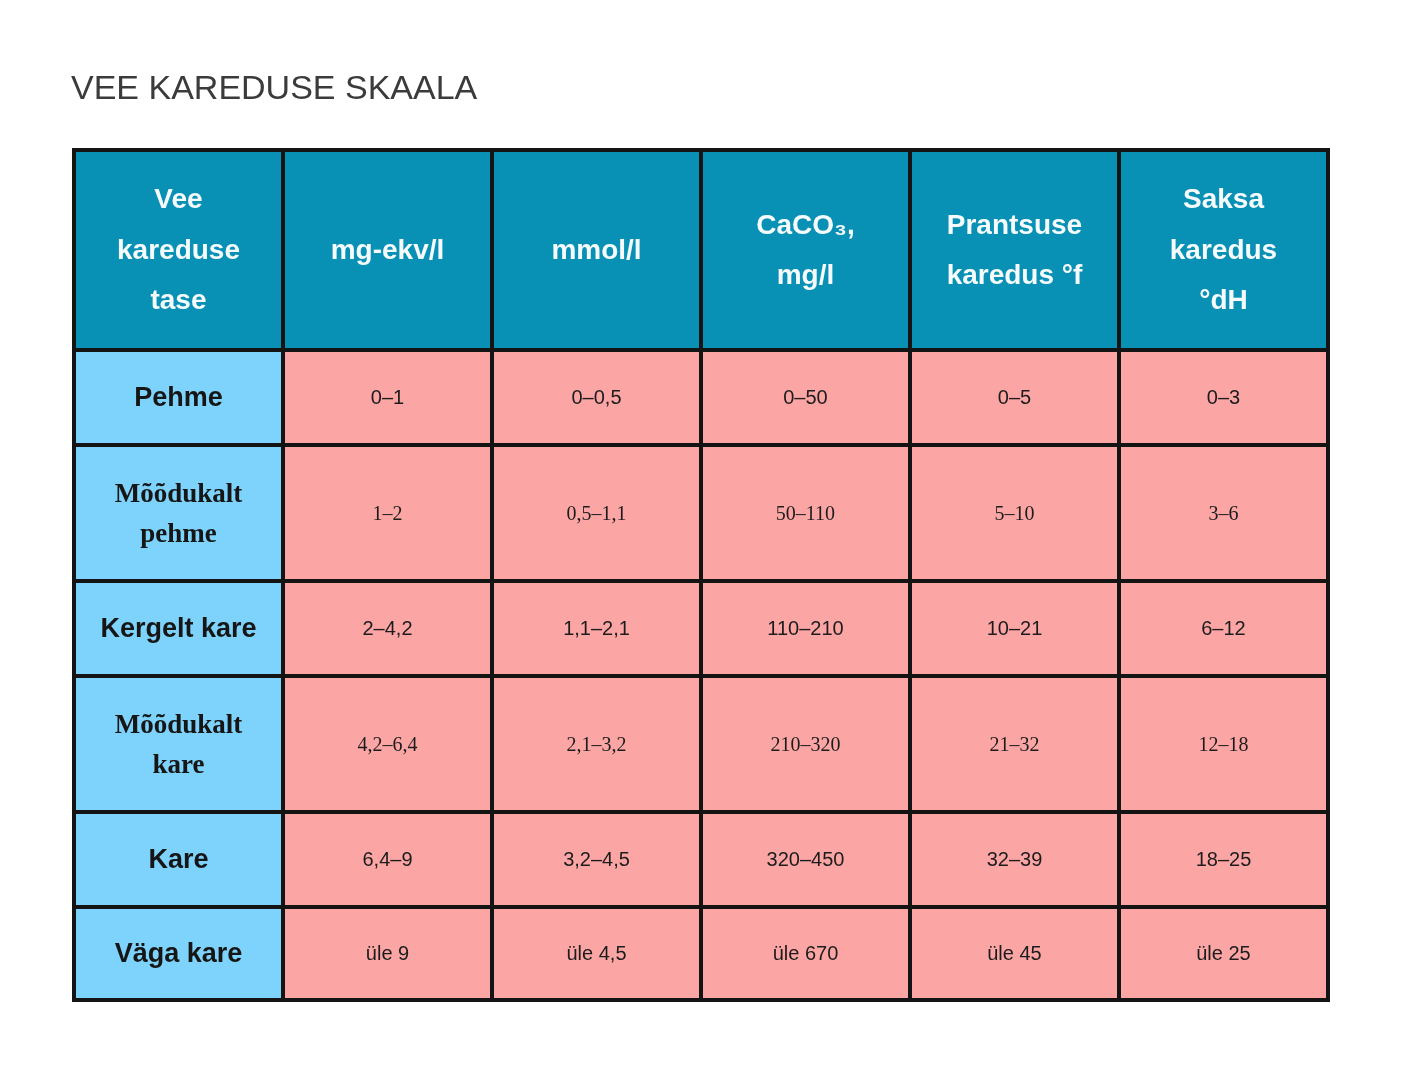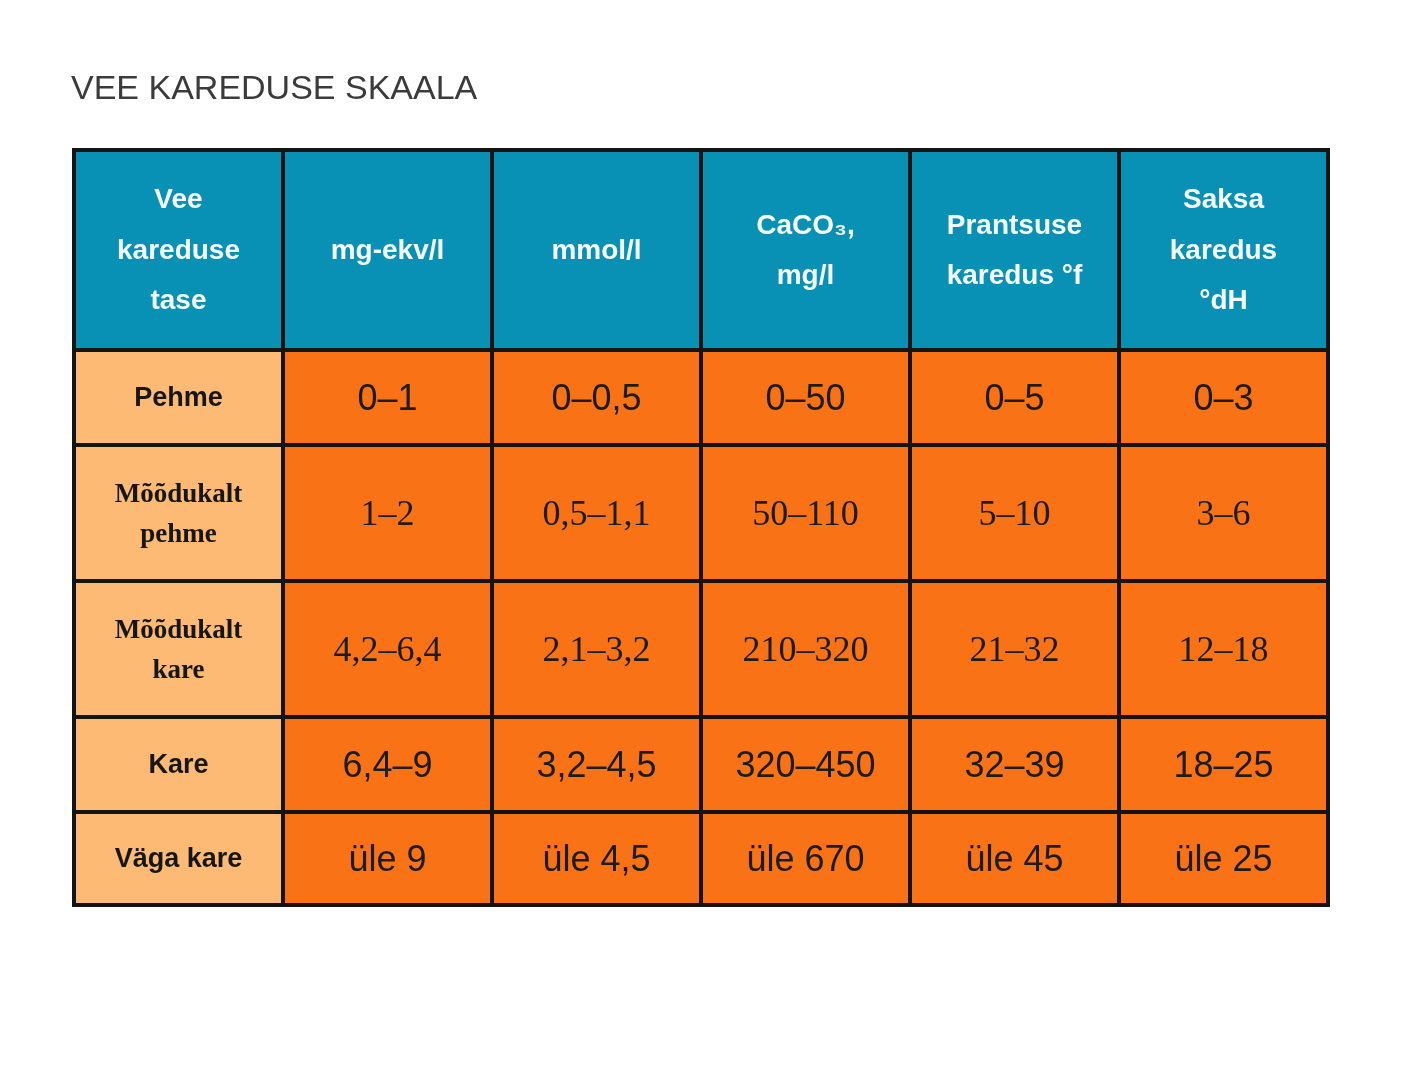--- a/index.html
+++ b/index.html
@@ -48,30 +48,30 @@
   tr.row-t { height: 136px; font-family: Liberation Serif, serif; }
   tr.row-last { height: 93px; }
   th.col-head {
     background: #0891b5;
     color: #f6fbfd;
     font-size: 28px;
     font-weight: 700;
     line-height: 1.8;
   }
   th.row-label {
-    background: #fdba74;
+    background: #7dd3fc;
     color: #161616;
     font-size: 27px;
     font-weight: 700;
     line-height: 1.5;
   }
   td.val {
-    background: #f97316;
+    background: #fca5a5;
     color: #1c1c1c;
-    font-size: 36px;
+    font-size: 20px;
     font-weight: 400;
   }
 </style>
 </head>
 <body>
 
 <div class="page">
   <div class="page-title">VEE KAREDUSE SKAALA</div>
 
   <table class="hardness">
@@ -102,20 +102,28 @@
       </tr>
       <tr class="row-t">
         <th class="row-label">Mõõdukalt
 pehme</th>
         <td class="val">1–2</td>
         <td class="val">0,5–1,1</td>
         <td class="val">50–110</td>
         <td class="val">5–10</td>
         <td class="val">3–6</td>
       </tr>
+      <tr class="row-s">
+        <th class="row-label">Kergelt kare</th>
+        <td class="val">2–4,2</td>
+        <td class="val">1,1–2,1</td>
+        <td class="val">110–210</td>
+        <td class="val">10–21</td>
+        <td class="val">6–12</td>
+      </tr>
       <tr class="row-t">
         <th class="row-label">Mõõdukalt
 kare</th>
         <td class="val">4,2–6,4</td>
         <td class="val">2,1–3,2</td>
         <td class="val">210–320</td>
         <td class="val">21–32</td>
         <td class="val">12–18</td>
       </tr>
       <tr class="row-s">

